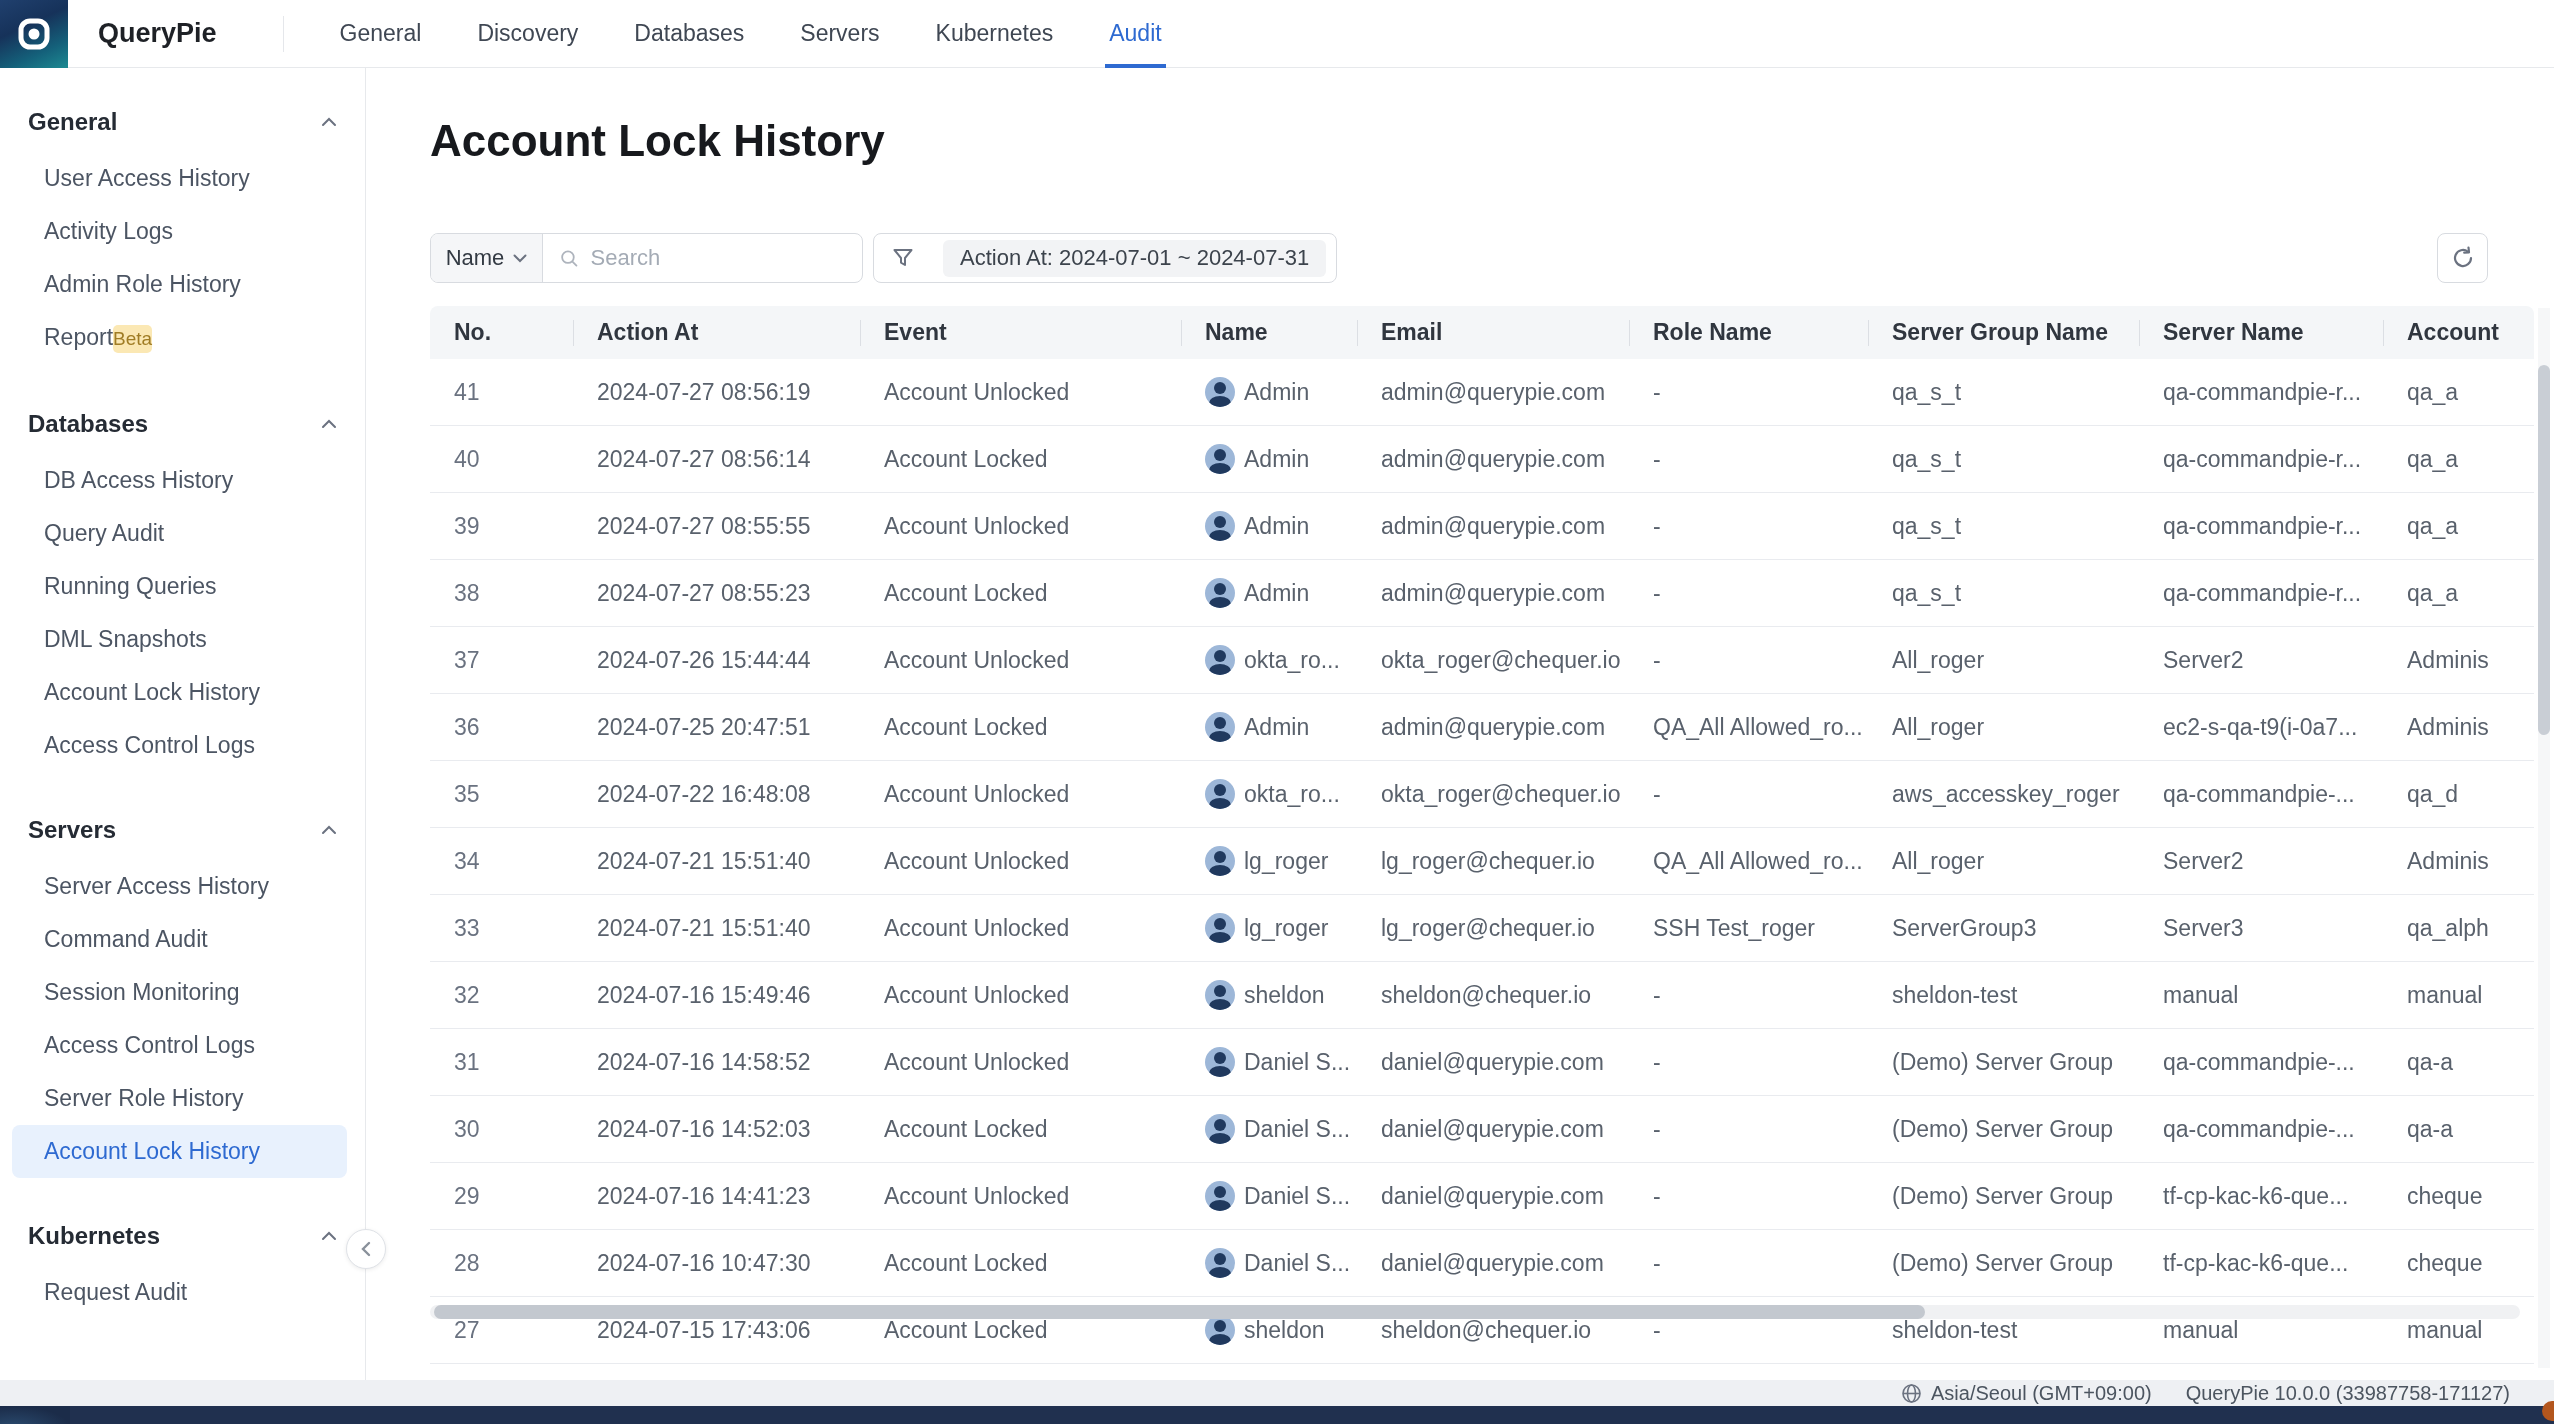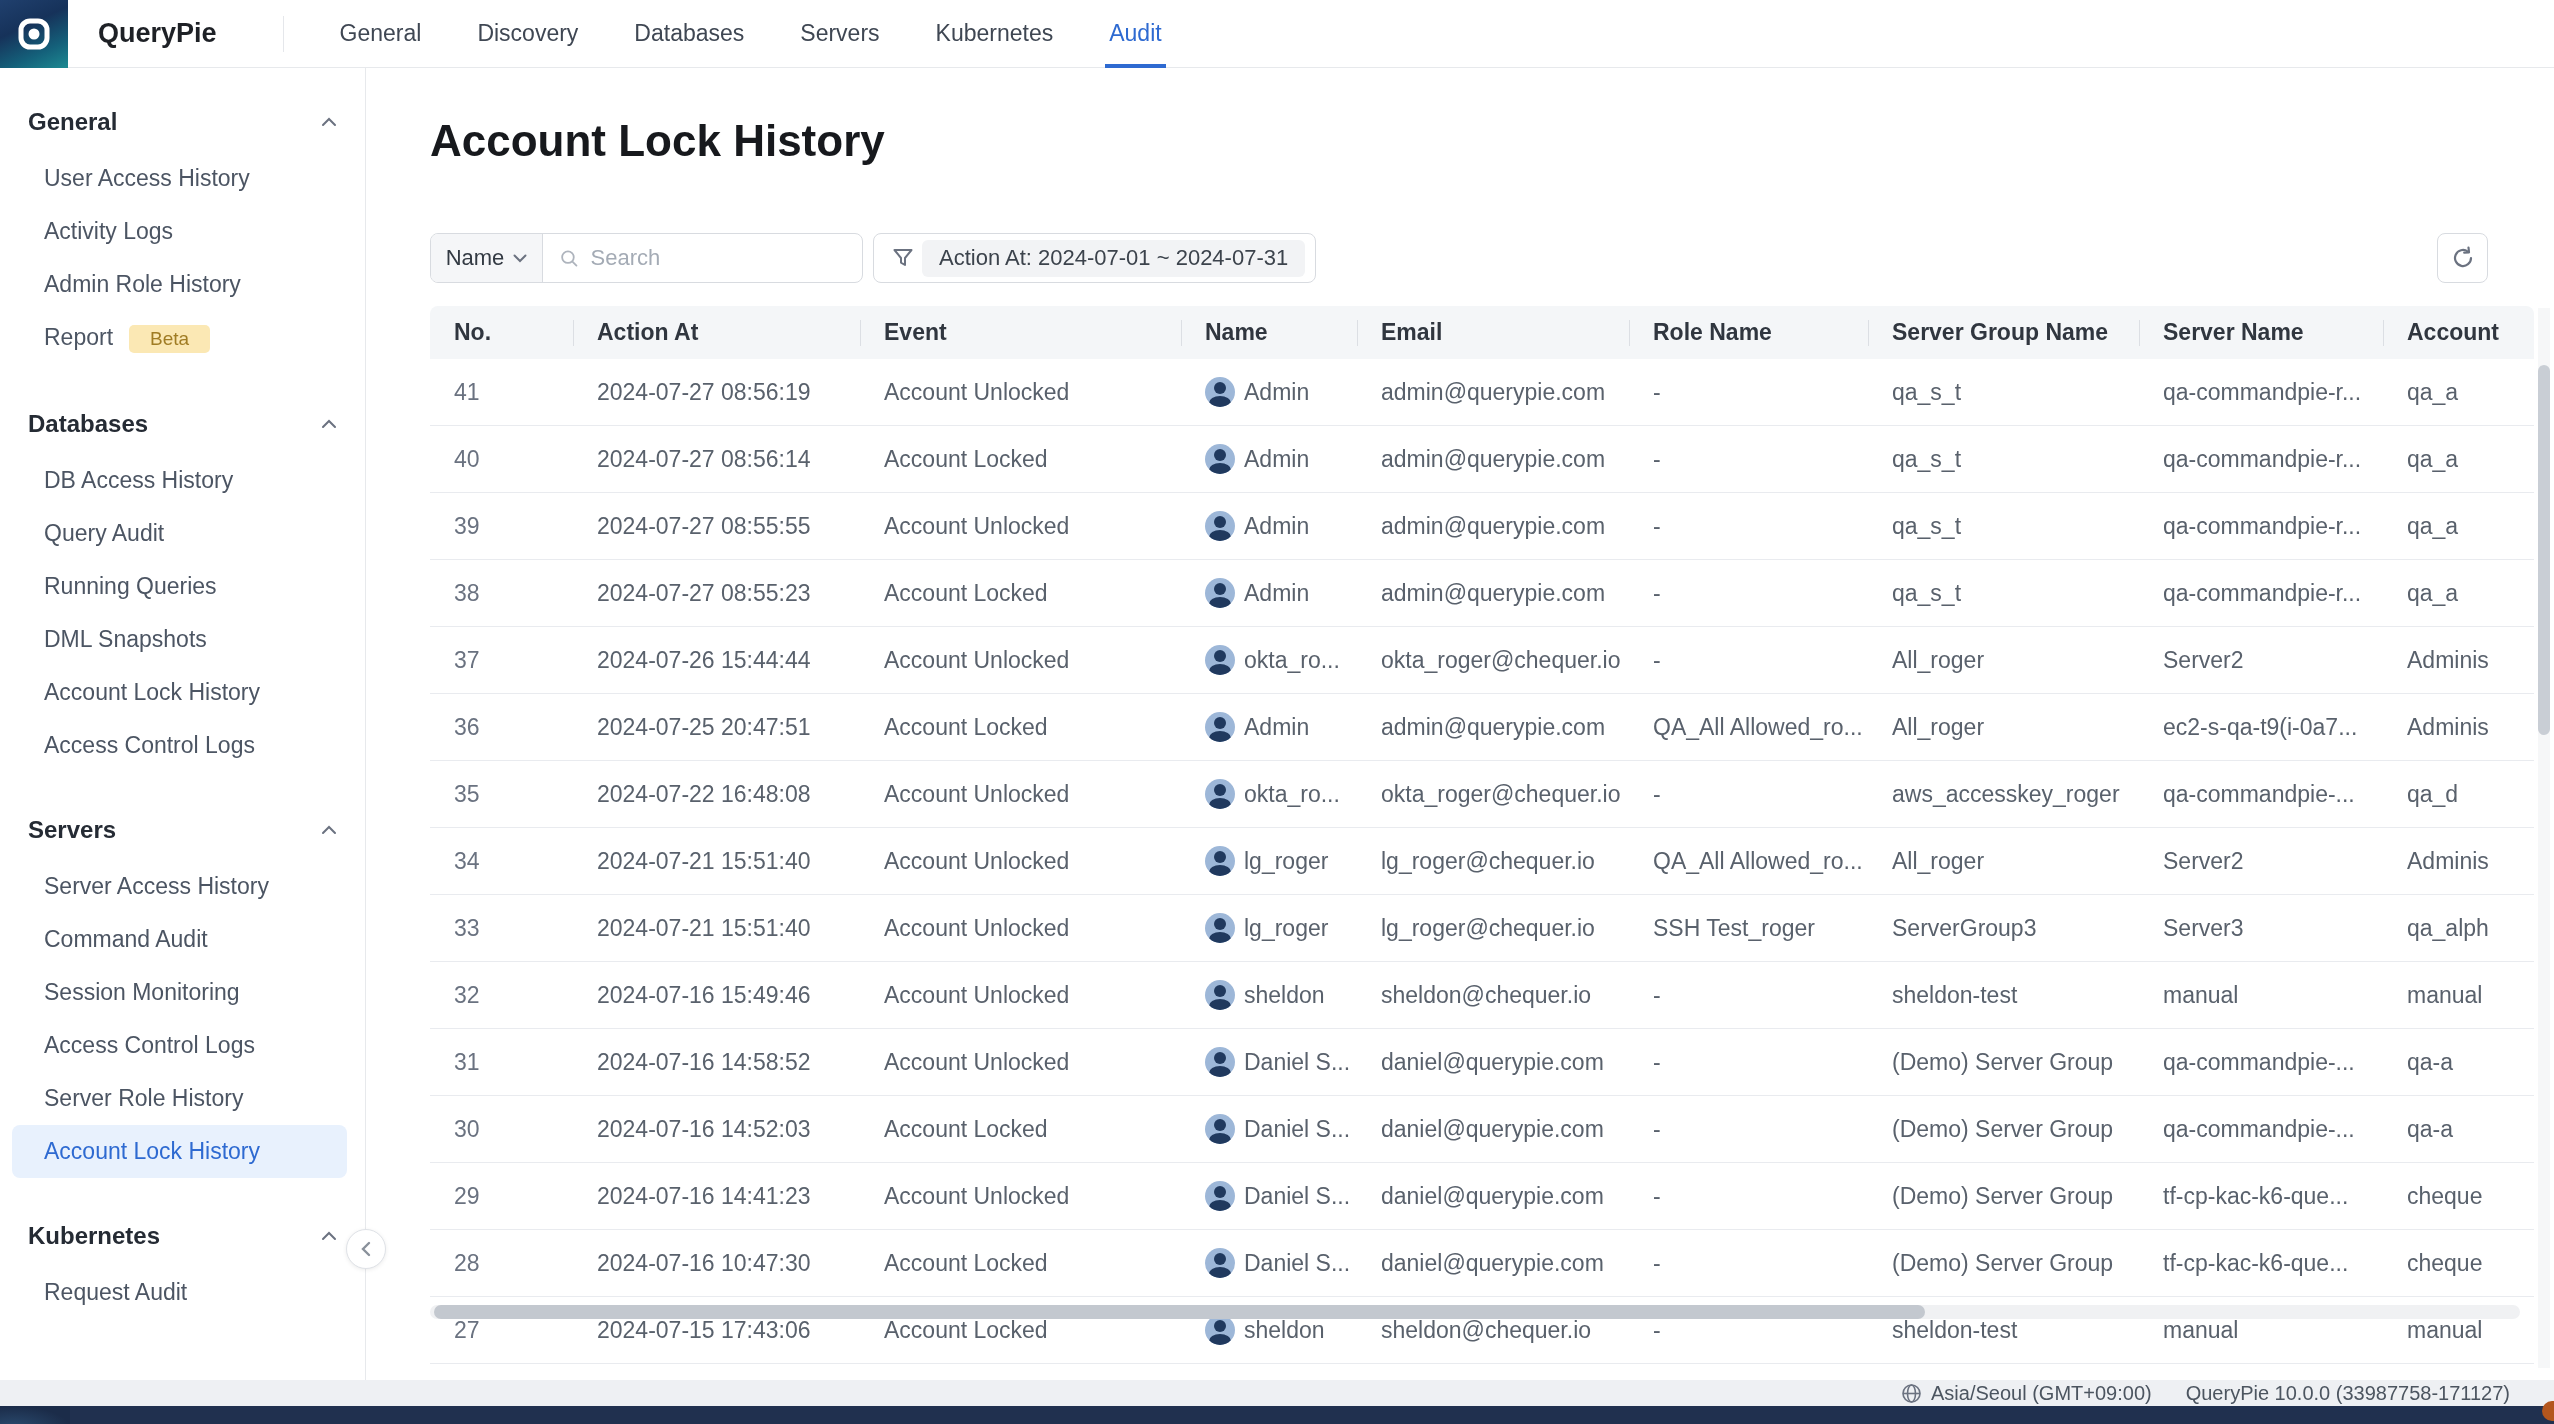--- a/index.html
+++ b/index.html
@@ -35,40 +35,40 @@
              border-right:1px solid #e7e9ec; z-index:5; }
   .side-inner { padding-top:40px; }
   .side-section-header { display:flex; align-items:center; justify-content:space-between;
                          padding:0 28px; font-size:24px; font-weight:700; color:#252b34;
                          margin-bottom:16px; cursor:pointer; }
   .side-section-header.gap { margin-top:44px; }
   .side-item { font-size:23px; color:#4c5563; padding:13px 10px 13px 44px; cursor:pointer; white-space:nowrap; }
   .side-item.active { background:#e8f1fd; color:#2e6ad1; border-radius:8px;
                       margin:0 18px 0 12px; padding-left:32px; }
   .beta-badge { display:inline-block; background:#fbe8b4; color:#a07c24; font-size:19px;
-                padding:3px 21px; border-radius:5px; margin-left:16px; font-weight:500; }
+                padding:3px 0; border-radius:5px; margin-left:0; font-weight:500; }
   .collapse-btn { position:absolute; left:346px; top:1229px; width:40px; height:40px; border-radius:50%;
                   background:#fff; border:1px solid #dfe2e7; box-shadow:0 1px 4px rgba(0,0,0,.08);
                   display:flex; align-items:center; justify-content:center; z-index:25; cursor:pointer; }
 
   
   .main { position:absolute; left:366px; top:68px; right:0; bottom:0; background:#fff; overflow:hidden; }
   .page-title { position:absolute; left:64px; top:48px; font-size:44px; font-weight:700; color:#17191d; }
 
   .filter-row { position:absolute; left:64px; right:66px; top:165px; height:50px; display:flex; align-items:center; }
   .search-group { width:433px; height:50px; border:1px solid #d8dbe0; border-radius:8px;
                   display:flex; overflow:hidden; background:#fff; }
   .field-seg { width:112px; background:#f5f6f8; border-right:1px solid #d8dbe0; display:flex;
                align-items:center; justify-content:center; gap:9px; font-size:22px; color:#333a43; cursor:pointer; }
   .search-seg { flex:1; display:flex; align-items:center; gap:11px; padding-left:16px; }
   .search-seg input { border:none; outline:none; font-size:22px; color:#3c434c; width:100%;
                       font-family:"Liberation Sans", sans-serif; }
   .search-seg input::placeholder { color:#a4abb5; }
   .filter-box { margin-left:10px; height:50px; border:1px solid #d8dbe0; border-radius:8px; background:#fff;
-                display:flex; align-items:center; gap:7px; padding:0 10px 0 17px; cursor:pointer; }
+                display:flex; align-items:center; gap:28px; padding:0 10px 0 17px; cursor:pointer; }
   .filter-chip { background:#f2f3f5; border-radius:6px; height:37px; display:flex; align-items:center;
                  padding:0 17px; font-size:22px; color:#3c434c; }
   .refresh-btn { margin-left:auto; width:51px; height:50px; border:1px solid #d8dbe0; border-radius:8px;
                  background:#fff; display:flex; align-items:center; justify-content:center; cursor:pointer; }
 
   
   .table { position:absolute; left:64px; top:238px; width:2104px; }
   .t-header { height:53px; background:#f4f6f8; border-radius:8px 8px 0 0; display:flex; align-items:center;
               font-size:23px; font-weight:700; color:#30363f; }
   .t-cell { padding-left:24px; white-space:nowrap; overflow:hidden; flex:0 0 auto; position:relative; }

